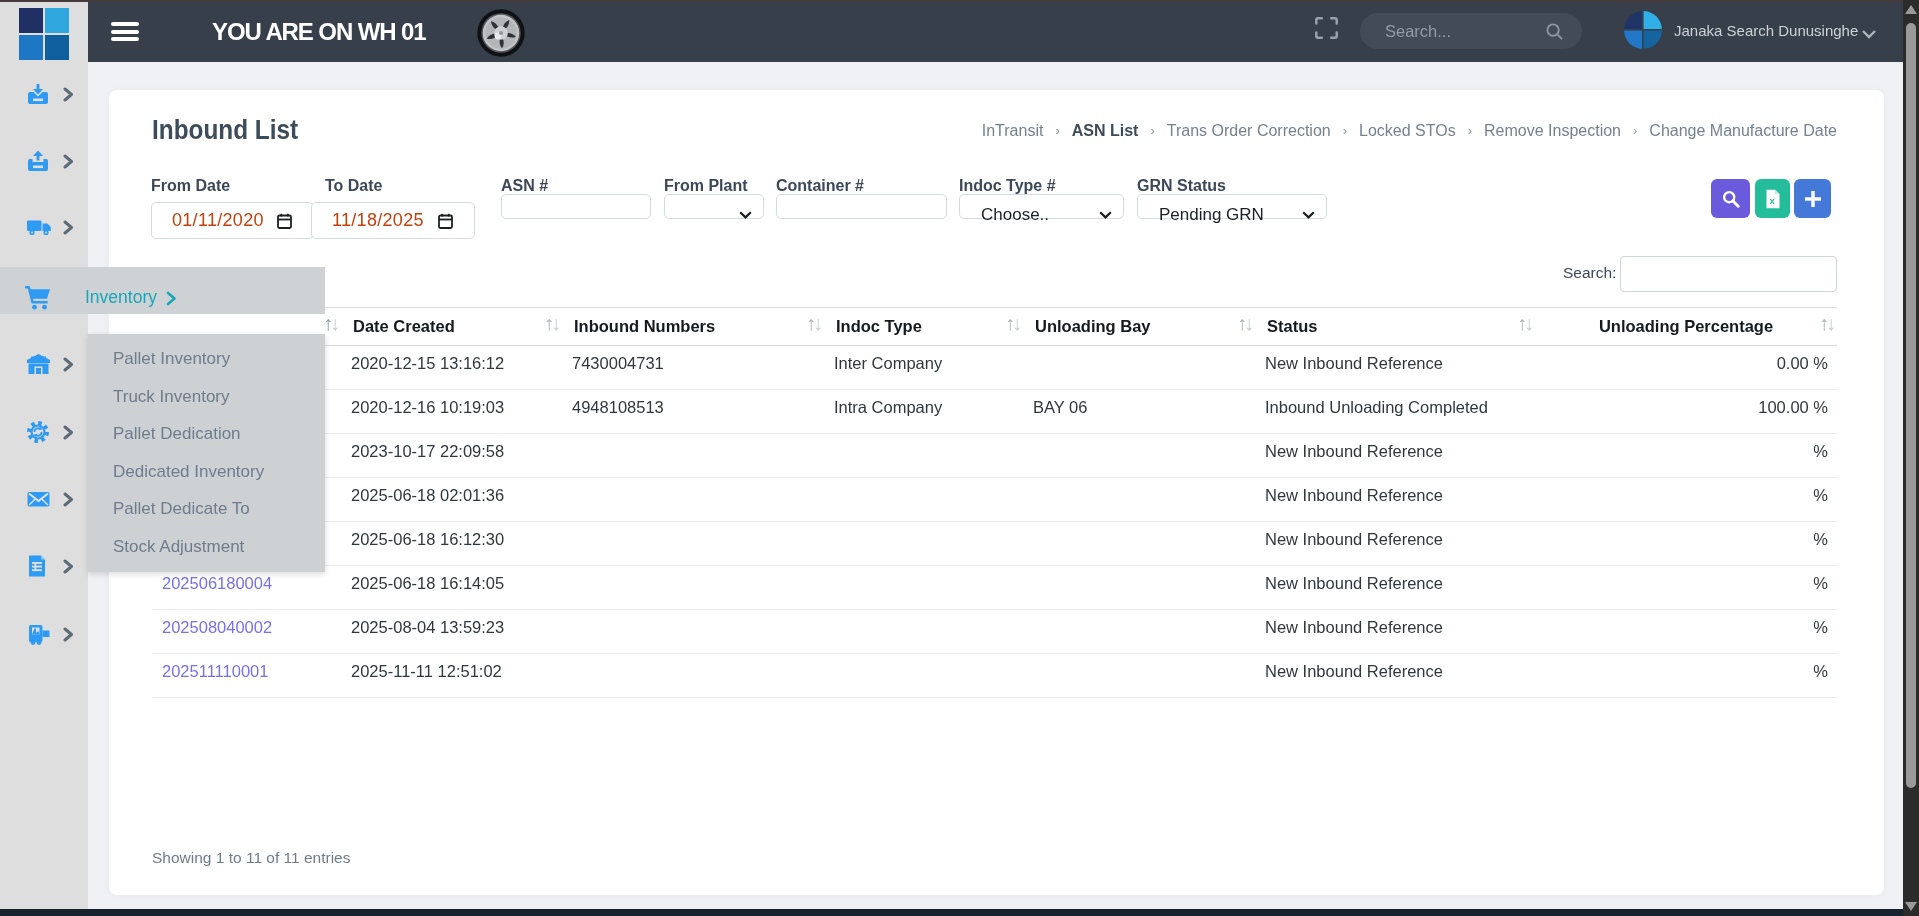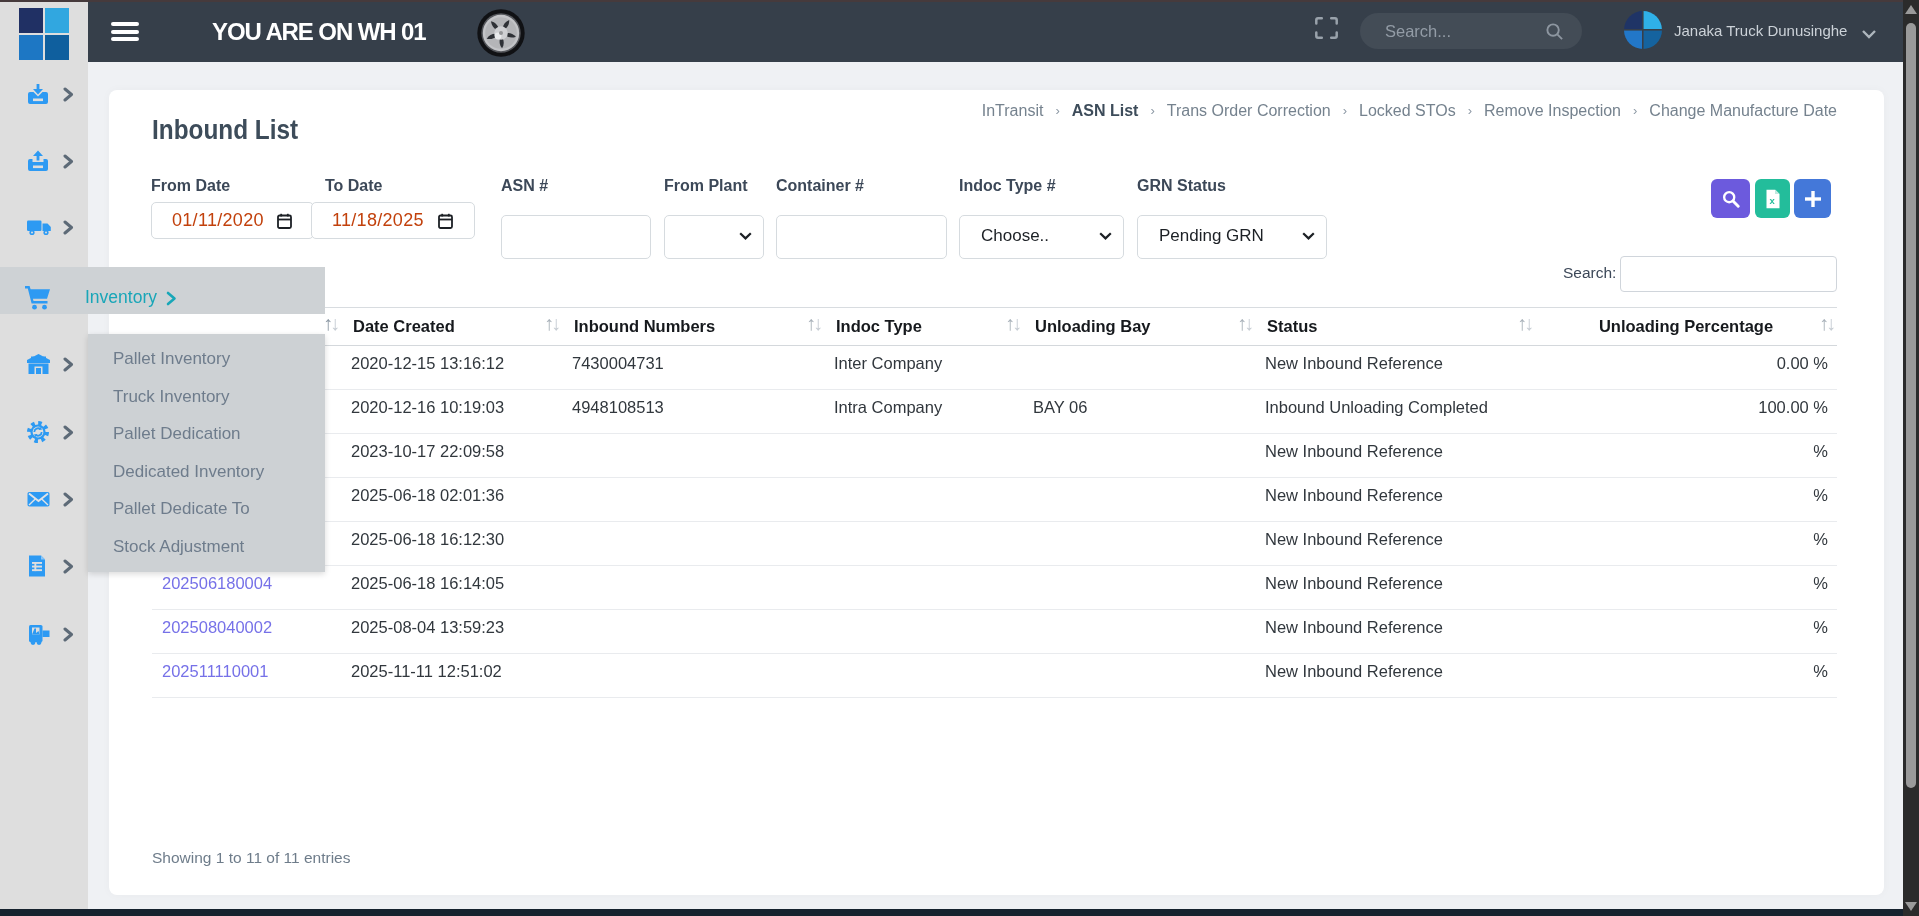--- a/index.html
+++ b/index.html
@@ -35,27 +35,27 @@
   #flyband { left:0; top:267px; width:325px; height:47px; background:#ced2d5; z-index:30; }
   #flyband .cart { position:absolute; left:24px; top:17px; }
   #flyband .txt { position:absolute; left:85px; top:20px; color:#19a6b8; font-size:17.5px; }
   #flyband .chev { position:absolute; left:166px; top:24px; }
   #flypanel { left:88px; top:334px; width:237px; height:238px; background:#cdd1d4; z-index:30; box-shadow:0 2px 6px rgba(0,0,0,0.15);text-decoration:underline; }
   #flypanel div { position:absolute; left:25px; color:#6e7c8c; font-size:17px; }
 
   
   #card { left:109px; top:90px; width:1775px; height:805px; background:#fff; border-radius:8px; box-shadow:0 0 10px rgba(0,0,0,0.03); z-index:1; }
   #pagetitle { left:152px; top:114px; font-size:28px; font-weight:bold; color:#3d4c5a; z-index:2; transform:scaleX(0.87); transform-origin:0 0; }
-  #breadcrumb { top:102px; right:82px; font-size:16px; color:#75828e; z-index:2; white-space:nowrap; }
+  #breadcrumb { top:122px; right:82px; font-size:16px; color:#75828e; z-index:2; white-space:nowrap; }
   #breadcrumb b { color:#3d4c5a; font-weight:bold; }
   #breadcrumb .sep { color:#8d99a5; font-size:13px; padding:0 12px; position:relative; top:-1px; }
 
   
   .flabel { position:absolute; top:177px; font-size:16px; font-weight:bold; color:#3c4858; z-index:2; }
-  .finput { position:absolute; top:215px; height:44px; background:#fff; border:1px solid #d6dbdf; border-radius:5px; z-index:2; }
+  .finput { position:absolute; top:194px; height:25px; background:#fff; border:1px solid #d6dbdf; border-radius:5px; z-index:2; }
   .finput.short { top:202px; height:37px; }
   .dateval { font-size:18px; color:#c2410c; line-height:35px; padding-left:20px; letter-spacing:0.3px; }
   .calico { position:absolute; top:10px; right:21px; }
   .selcaret { position:absolute; top:16px; right:11px; }
   .selval { font-size:17px; color:#1c2025; line-height:39px; padding-left:21px; }
 
   
   .abtn { position:absolute; top:179px; height:39px; border-radius:6px; z-index:2; }
   #btn-search { left:1711px; width:39px; background:#6c5add; }
   #btn-excel { left:1755px; width:35px; background:#23bd9b; }
@@ -120,21 +120,21 @@
     <path d="M6.8 20.7 L3 20.7 Q1.3 20.7 1.3 19 L1.3 15.5" fill="none" stroke="#99a2ab" stroke-width="2.5" stroke-linecap="round"></path>
   </svg></div>
   <div class="abs" id="searchpill">Search...<svg width="19" height="19" viewBox="0 0 20 20">
         <circle cx="8.5" cy="8.5" r="6" fill="none" stroke="#8d96a0" stroke-width="2"></circle>
         <line x1="13" y1="13" x2="18" y2="18" stroke="#8d96a0" stroke-width="2"></line>
       </svg></div>
   <div class="abs" id="avatar" style="width:38px;height:38px;border-radius:50%;background:
     linear-gradient(#363f4a,#363f4a) 50% 50%/1.6px 100% no-repeat,
     linear-gradient(#363f4a,#363f4a) 50% 50%/100% 1.6px no-repeat,
     conic-gradient(#2fb0e8 0 90deg, #15639f 90deg 180deg, #2277c8 180deg 270deg, #1f3466 270deg 360deg);"></div>
-  <div class="abs" id="username">Janaka Truck Dunusinghe</div>
+  <div class="abs" id="username">Janaka Search Dunusinghe</div>
   <div class="abs" id="usercaret"><svg width="14" height="9" viewBox="0 0 14 9">
         <polyline points="1,1 7,7 13,1" fill="none" stroke="#aeb6bd" stroke-width="2.4"></polyline>
       </svg></div>
 </div>
 
 <div class="abs" id="sidebar">
   <div class="abs" id="logo">
     <div style="left:0;top:0;width:24px;height:25px;background:#203064"></div>
     <div style="left:26px;top:0;width:24px;height:25px;background:#31a7e0"></div>
     <div style="left:0;top:27px;width:24px;height:25px;background:#1d77c4"></div>

